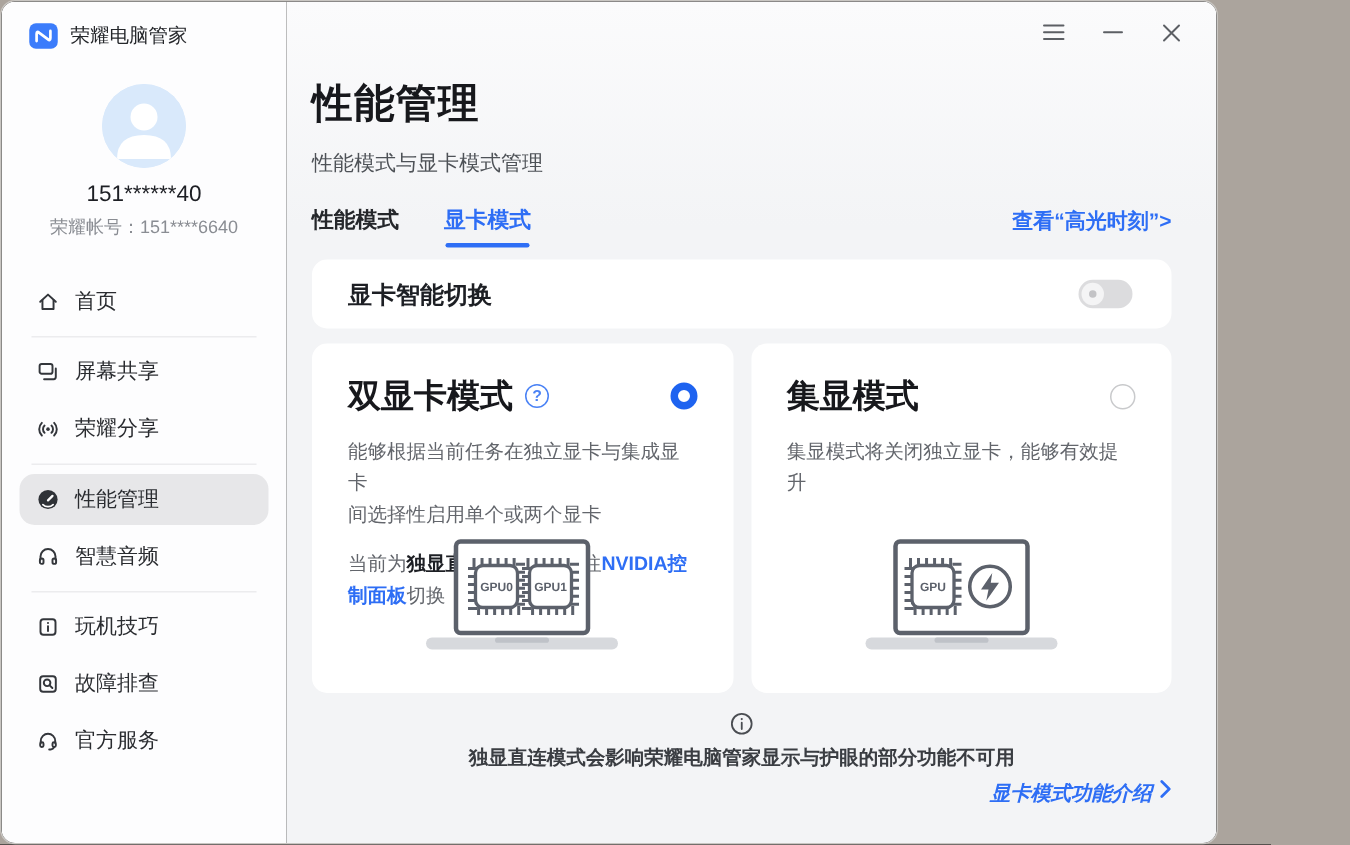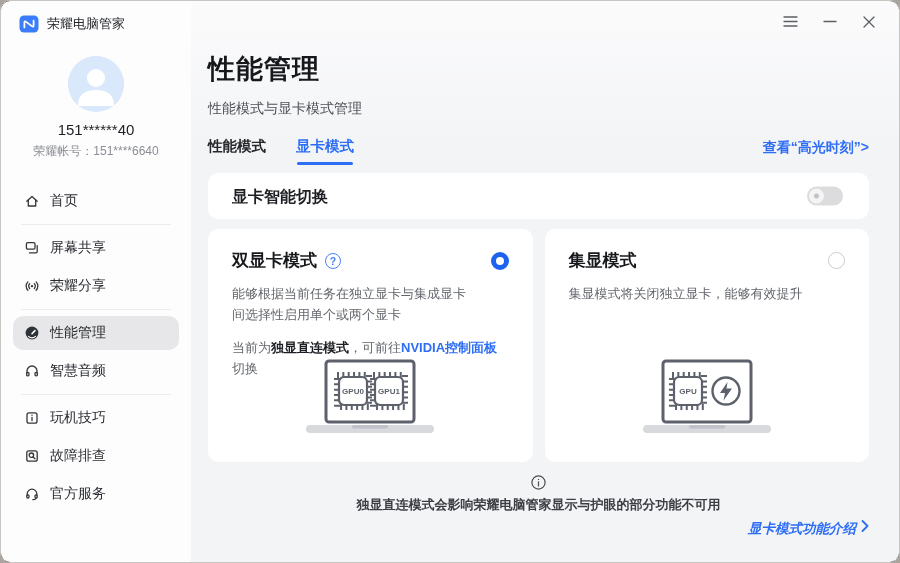--- a/index.html
+++ b/index.html
@@ -3,21 +3,21 @@
 <meta charset="utf-8">
 <style>
   * { margin:0; padding:0; box-sizing:border-box; }
   html,body { width:900px; height:563px; }
   body {
     font-family:"Liberation Sans", sans-serif;
     background:#aba49d;
     overflow:hidden;
   }
   .window {
-    position:relative; width:900px; height:563px;
+    position:relative; width:812px; height:563px;
     border-radius:10px; overflow:hidden;
     background:#000000; border:1px solid #c9c6c2;
   }
   
   .sidebar {
     position:absolute; left:0; top:0; bottom:0; width:190px;
     background:#fdfdfe;
   }
   .logo-row { display:flex; align-items:center; gap:8px; padding:13px 0 0 18px; }
   .logo-row .app-title { font-size:13px; color:#25272b; }
@@ -63,21 +63,21 @@
   }
   .toggle .knob {
     position:absolute; left:2px; top:2px; width:15px; height:15px; border-radius:50%;
     background:#f4f4f5; display:grid; place-items:center;
   }
   .toggle .knob::after { content:""; width:5px; height:5px; border-radius:50%; background:#c3c3c6; }
   
   .mode-row { margin-top:10px; display:flex; gap:12px; }
   .mode-card { flex:1; position:relative; padding:20px 24px; height:233px; }
   .mode-head { display:flex; align-items:center; }
-  .mode-title { font-size:17px; font-weight:700; color:#17181c; }
+  .mode-title { font-size:22px; font-weight:700; color:#17181c; }
   .help-icon {
     margin-left:8px; width:16px; height:16px; border-radius:50%;
     border:1.3px solid #4a82f5; color:#4a82f5; font-size:10.5px; font-weight:700;
     display:grid; place-items:center; cursor:pointer;
   }
   .radio { margin-left:auto; cursor:pointer; }
   .radio.on  { width:18px; height:18px; border-radius:50%; border:5px solid #1e63f0; background:#fff; }
   .radio.off { width:17px; height:17px; border-radius:50%; border:1.5px solid #c9cacc; background:#fff; }
   .mode-desc { margin-top:11px; font-size:13px; line-height:21px; color:#63666c; }
   .mode-current { margin-top:12px; font-size:13px; line-height:21px; color:#63666c; }

